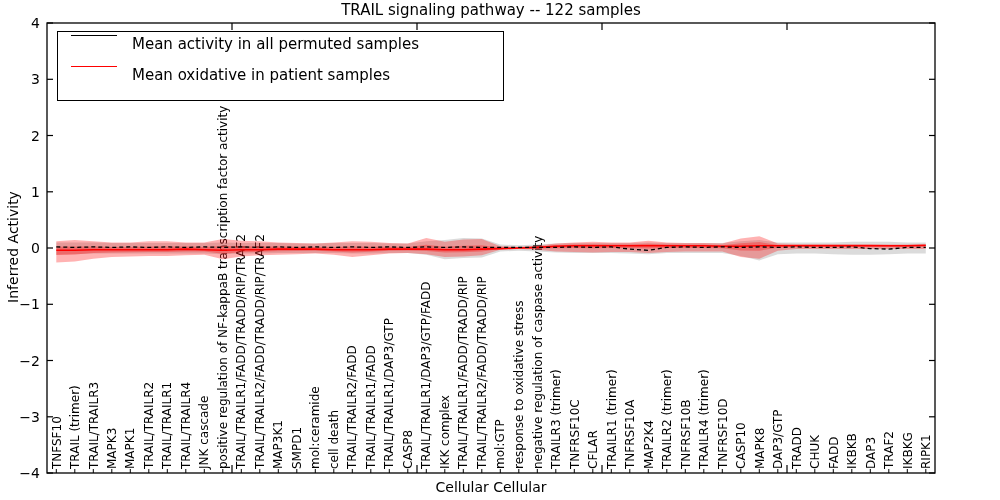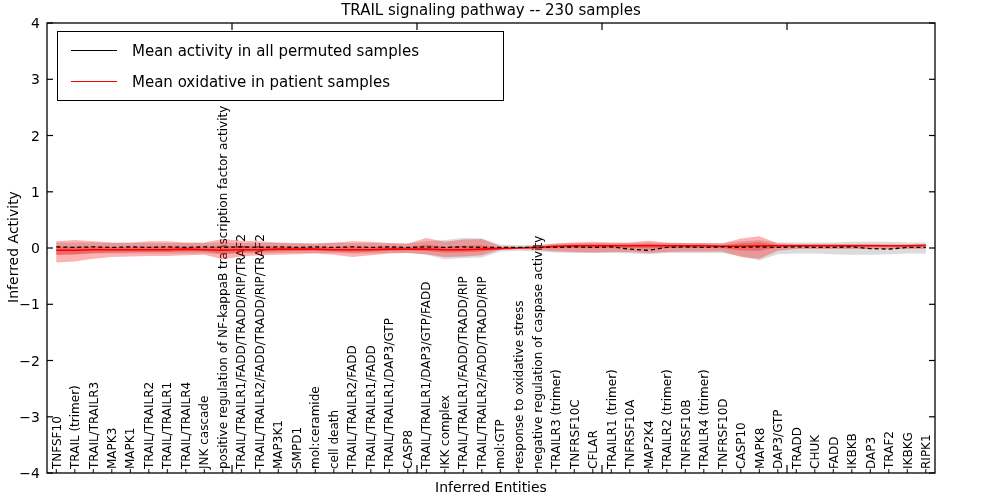--- a/index.html
+++ b/index.html
@@ -7,21 +7,21 @@
     position:relative;width:1000px;height:500px;background:#ffffff;
     font-family:"DejaVu Sans","Liberation Sans",sans-serif;color:#000;overflow:hidden;
   }
   .figure svg{position:absolute;left:0;top:0;font-family:"DejaVu Sans","Liberation Sans",sans-serif;}
   .chart-title{position:absolute;left:47px;top:1px;width:888px;text-align:center;font-size:15px;z-index:3;}
   .x-axis-title{position:absolute;left:47px;top:479px;width:888px;text-align:center;font-size:14px;z-index:3;}
   .y-axis-title{position:absolute;left:-87px;top:239px;width:200px;text-align:center;font-size:14px;
     transform:rotate(-90deg);z-index:3;}
   .legend{position:absolute;left:57px;top:31px;width:447px;background:#ffffff;
     border:1.5px solid #000;box-sizing:border-box;padding:3px 0;z-index:4;}
-  .legend-row{display:flex;align-items:center;height:31px;padding-left:13px;}
+  .legend-row{display:flex;height:31px;padding-left:13px;}
   .legend-line{display:inline-block;width:46px;height:0;border-top:1.7px solid #000;margin-right:15px;flex:0 0 auto;}
   .legend-label{font-size:15px;white-space:nowrap;}
 </style>
 </head>
 <body>
 
 <div class="figure">
   <svg id="chart-svg" width="1000" height="500" viewBox="0 0 1000 500">
       <text transform="translate(60.5,469) rotate(-90)" font-size="12" fill="#000">TNFSF10</text>
       <text transform="translate(79.0,469) rotate(-90)" font-size="12" fill="#000">TRAIL (trimer)</text>
@@ -155,22 +155,22 @@
       <line x1="796.3" x2="796.3" y1="473" y2="469" stroke="#000" stroke-width="1"></line>
       <line x1="814.8" x2="814.8" y1="473" y2="469" stroke="#000" stroke-width="1"></line>
       <line x1="833.3" x2="833.3" y1="473" y2="469" stroke="#000" stroke-width="1"></line>
       <line x1="851.8" x2="851.8" y1="473" y2="469" stroke="#000" stroke-width="1"></line>
       <line x1="870.3" x2="870.3" y1="473" y2="469" stroke="#000" stroke-width="1"></line>
       <line x1="888.8" x2="888.8" y1="473" y2="469" stroke="#000" stroke-width="1"></line>
       <line x1="907.3" x2="907.3" y1="473" y2="469" stroke="#000" stroke-width="1"></line>
       <line x1="925.8" x2="925.8" y1="473" y2="469" stroke="#000" stroke-width="1"></line>
     </svg>
 
-  <div class="chart-title">TRAIL signaling pathway -- 230 samples</div>
-  <div class="x-axis-title">Inferred Entities</div>
+  <div class="chart-title">TRAIL signaling pathway -- 122 samples</div>
+  <div class="x-axis-title">Cellular Cellular</div>
   <div class="y-axis-title">Inferred Activity</div>
 
   <div class="legend">
     <div class="legend-row">
       <span class="legend-line" style="border-top-color: rgb(0, 0, 0);"></span>
       <span class="legend-label">Mean activity in all permuted samples</span>
     </div>
     <div class="legend-row">
       <span class="legend-line" style="border-top-color: rgb(255, 0, 0);"></span>
       <span class="legend-label">Mean oxidative in patient samples</span>

